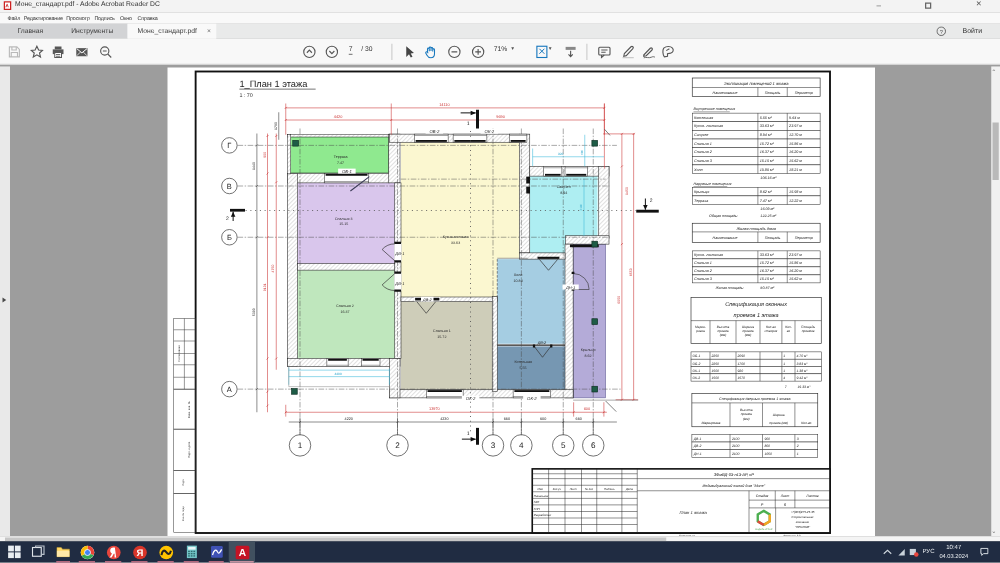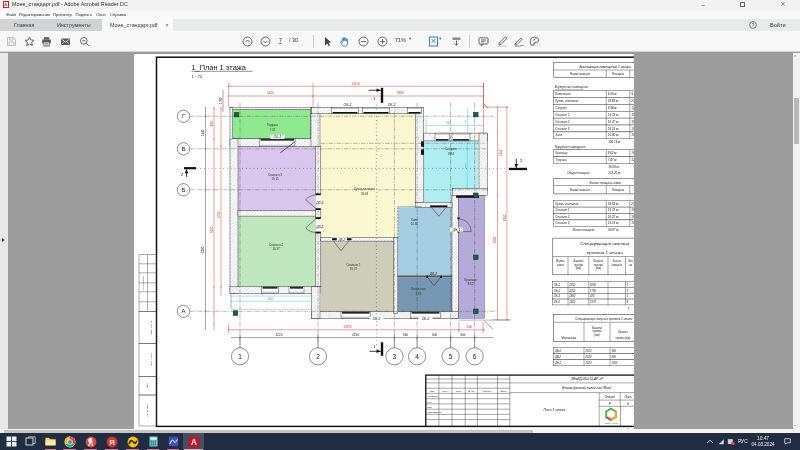--- a/index.html
+++ b/index.html
@@ -126,21 +126,21 @@
         <path d="M2,2.5 C4,0.8 7.5,0.8 9,2.5 C10.2,4 9.5,6 7.5,6.5 L5,7 L5,9 L2.5,9.5 C1,7.5 1,4 2,2.5 Z" stroke="#565656" fill="none" stroke-width="0.9"></path>
         <path d="M4,4.5 L6.5,3" stroke="#565656" fill="none" stroke-width="0.9"></path>
       </svg>
 </div>
 
 <div class="abs" style="left:0;top:53px;width:800px;height:376px;background:#9d9d9d;overflow:hidden;">
 
   <div class="abs" style="left:0;top:0;width:7.5px;height:376px;background:#e9e9e9;"></div>
   <div class="abs" style="left:2.3px;top:184.5px;width:0;height:0;border-top:2.6px solid transparent;border-bottom:2.6px solid transparent;border-left:3.2px solid #4a4a4a;"></div>
 
-  <div class="abs" style="left:133.5px;top:1.2px;width:500px;height:374.8px;background:#fff;overflow:hidden;">
+  <div class="abs" style="left:133.5px;top:1.2px;width:566px;height:374.8px;background:#fff;overflow:hidden;">
     <svg width="535.5" height="379" viewBox="133.5 54.2 535.5 379">
       <defs>
         <pattern id="hatch" width="2.4" height="2.4" patternTransform="rotate(45)" patternUnits="userSpaceOnUse">
           <rect width="2.4" height="2.4" fill="white"></rect>
           <line x1="0" y1="0" x2="0" y2="2.4" stroke="#909090" stroke-width="0.45"></line>
         </pattern>
       </defs>
 
 <rect x="156" y="57.4" width="507.5" height="369.2" fill="none" stroke="#111" stroke-width="1.5"></rect>
 

